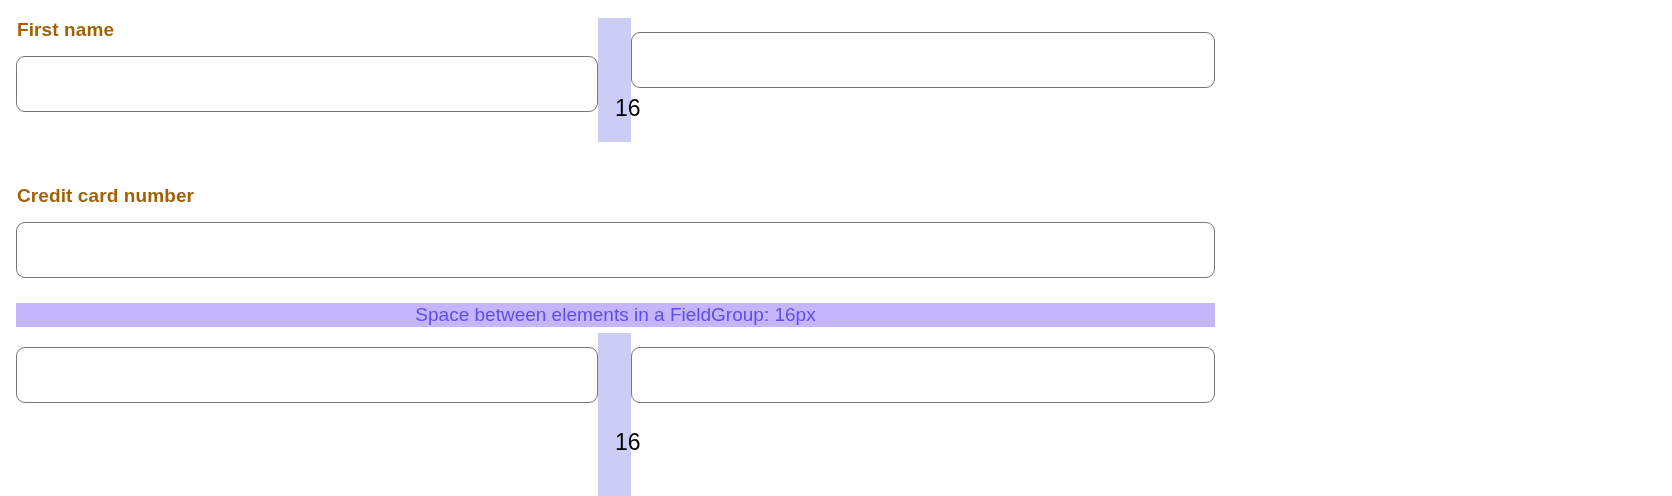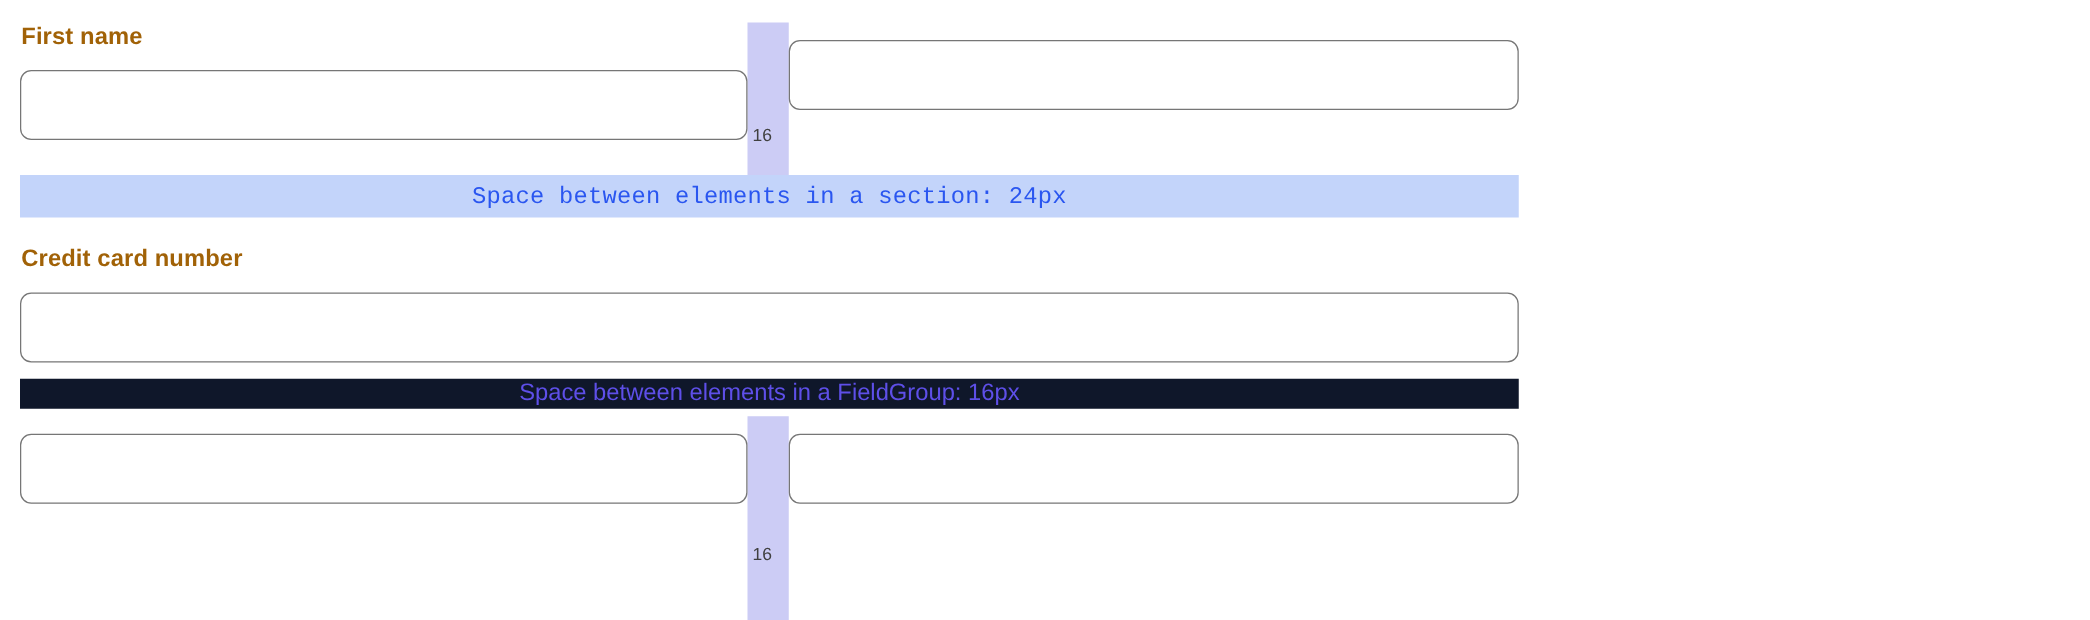--- a/index.html
+++ b/index.html
@@ -54,35 +54,35 @@
     width: 100%;
     font-family: "Liberation Sans", sans-serif;
     font-size: 16px;
     color: #111111;
     padding: 0 10px;
   }
 
   
   .col-left  { left: 16px;  width: 582px; }
   .col-right { left: 631px; width: 584px; }
-  .col-full  { left: 16px;  width: 1199px; margin-top: 12px; }
+  .col-full  { left: 16px;  width: 1199px; }
 
   
   .gap-strip {
     position: absolute;
     background: #ccccf5;
     display: flex;
     align-items: center;
     justify-content: flex-start;
   }
   .gap-strip-label {
-    font-size: 14px;
-    color: #404040;
+    font-size: 23px;
+    color: #000000;
     line-height: 1;
-    padding-left: 4px;
+    padding-left: 17px;
     white-space: nowrap;
   }
 
   
   .band {
     position: absolute;
     left: 16px;
     width: 1199px;
     display: flex;
     align-items: center;
@@ -94,21 +94,21 @@
     height: 34px;
   }
   .band-section .band-text {
     font-family: "Liberation Mono", monospace;
     font-size: 19px;
     color: #2a56f0;
     white-space: nowrap;
     letter-spacing: 0.2px;
   }
   .band-group {
-    background: #0f172a;
+    background: #c4b5fd;
     height: 24px;
   }
   .band-group .band-text {
     font-family: "Liberation Sans", sans-serif;
     font-size: 19px;
     color: #5e4fe8;
     white-space: nowrap;
   }
 </style>
 </head>
@@ -125,23 +125,20 @@
     <div class="field col-left">
       <div class="field-label">First name</div>
       <input class="field-input" type="text" placeholder="" style="">
     </div>
 
     <div class="field col-right">
       <input class="field-input" type="text" placeholder="" style="">
     </div>
   </div>
 
-  <div class="band band-section" style="top:140px;">
-    <span class="band-text">Space between elements in a section: 24px</span>
-  </div>
 
   <div class="row" style="top:184px;">
     <div class="field col-full">
       <div class="field-label">Credit card number</div>
       <input class="field-input" type="text" placeholder="" style="">
     </div>
   </div>
 
   <div class="band band-group" style="top:303px;">
     <span class="band-text">Space between elements in a FieldGroup: 16px</span>

